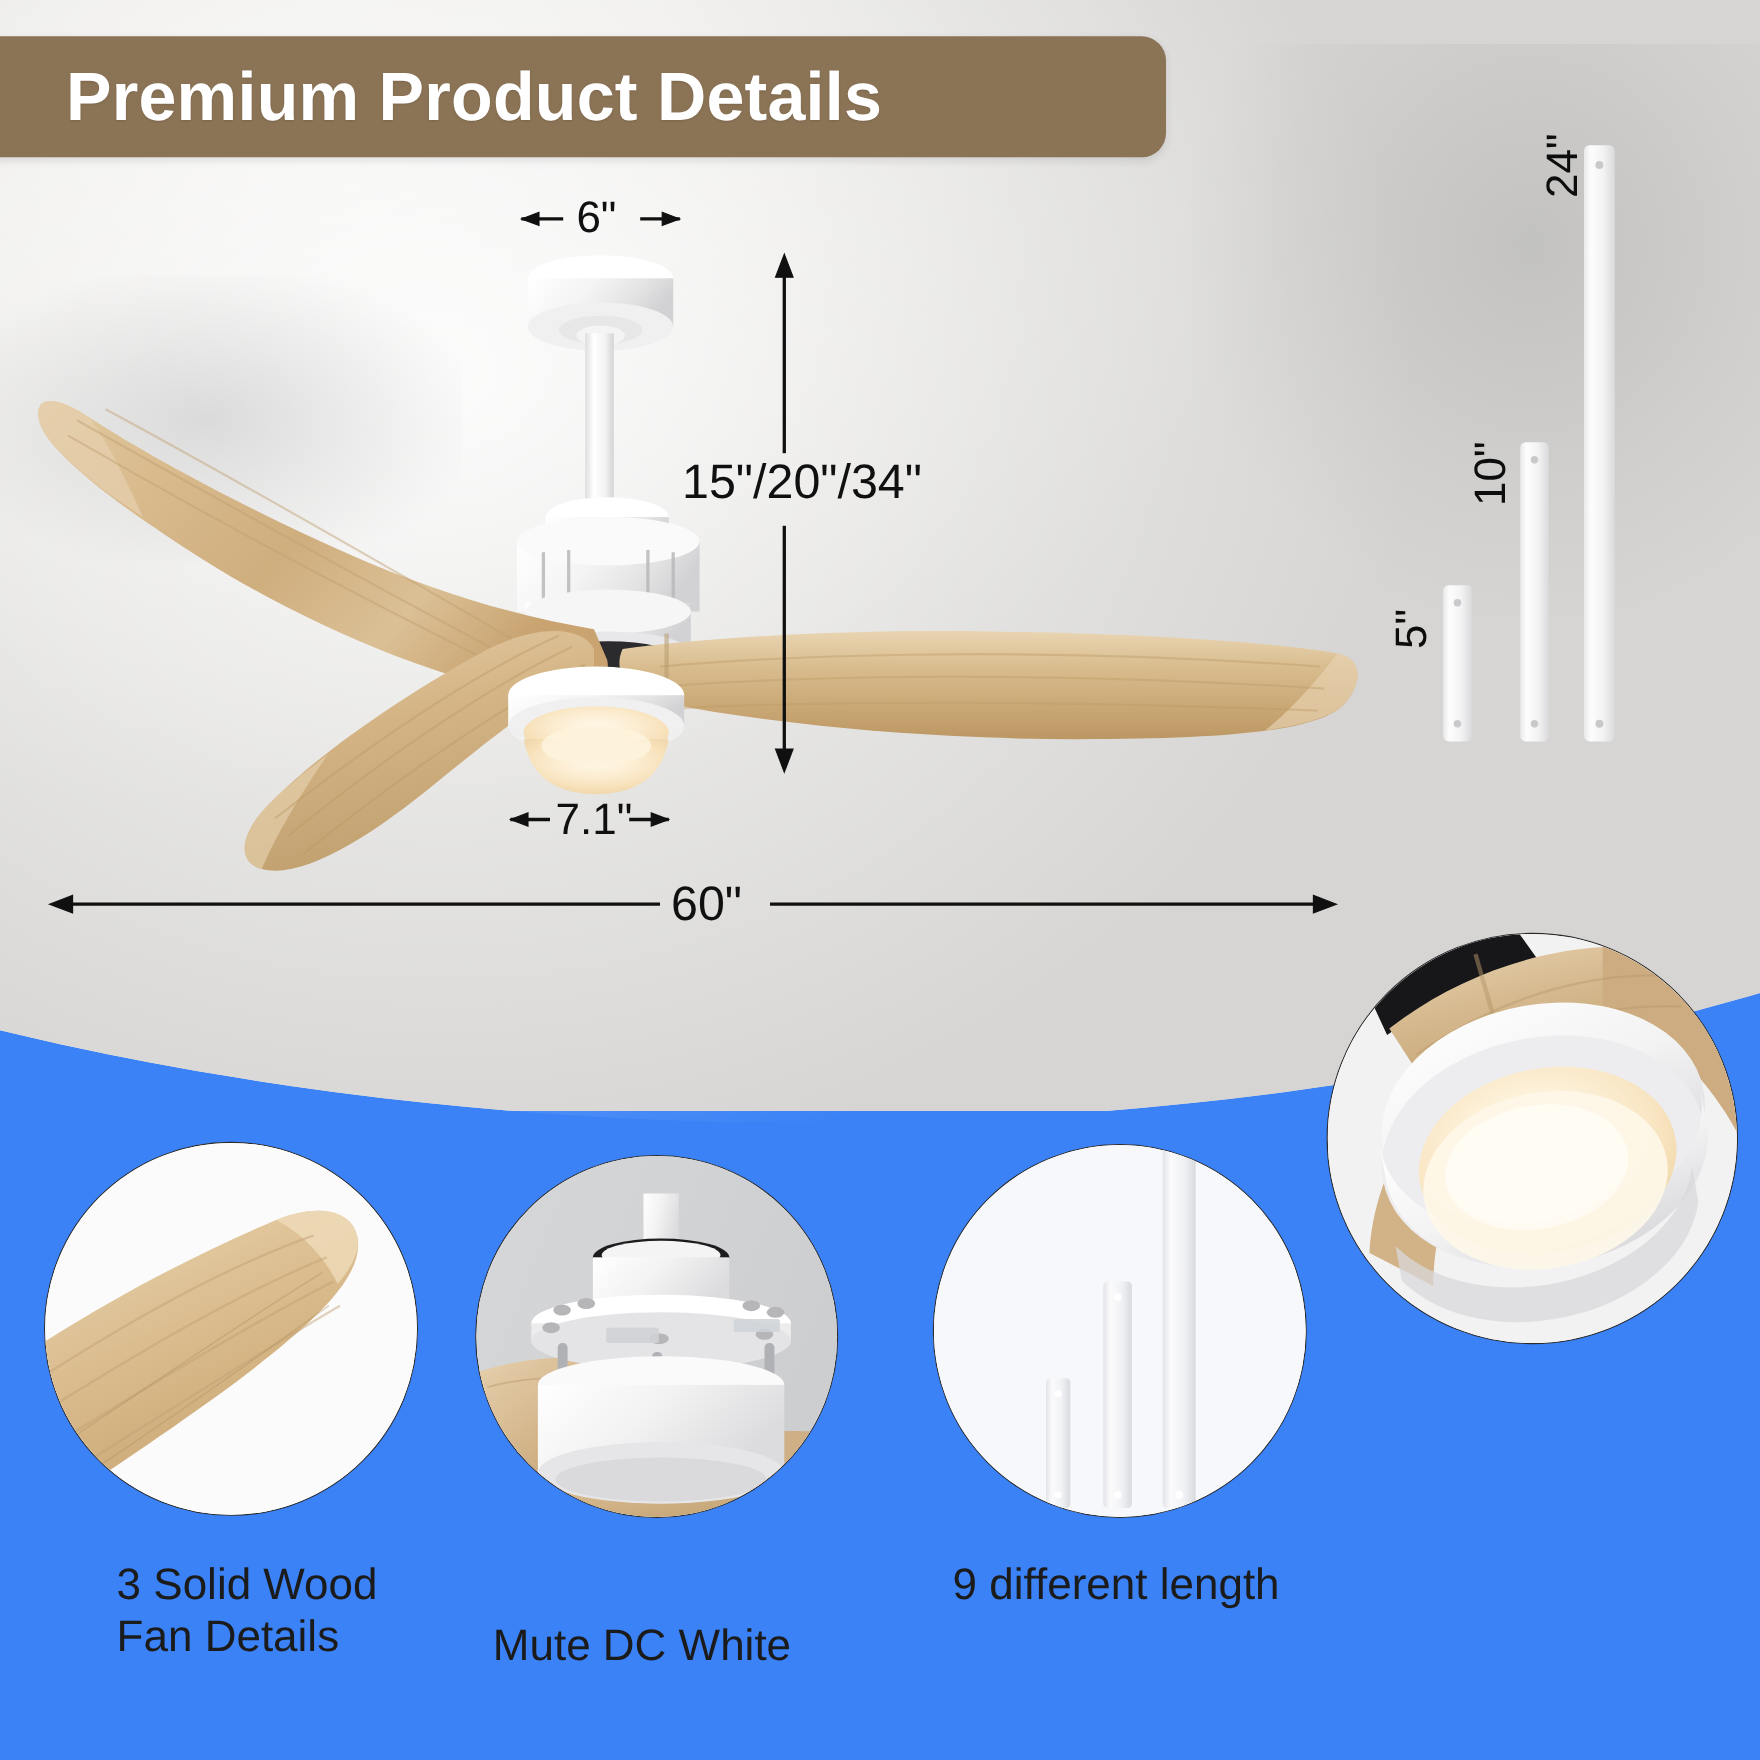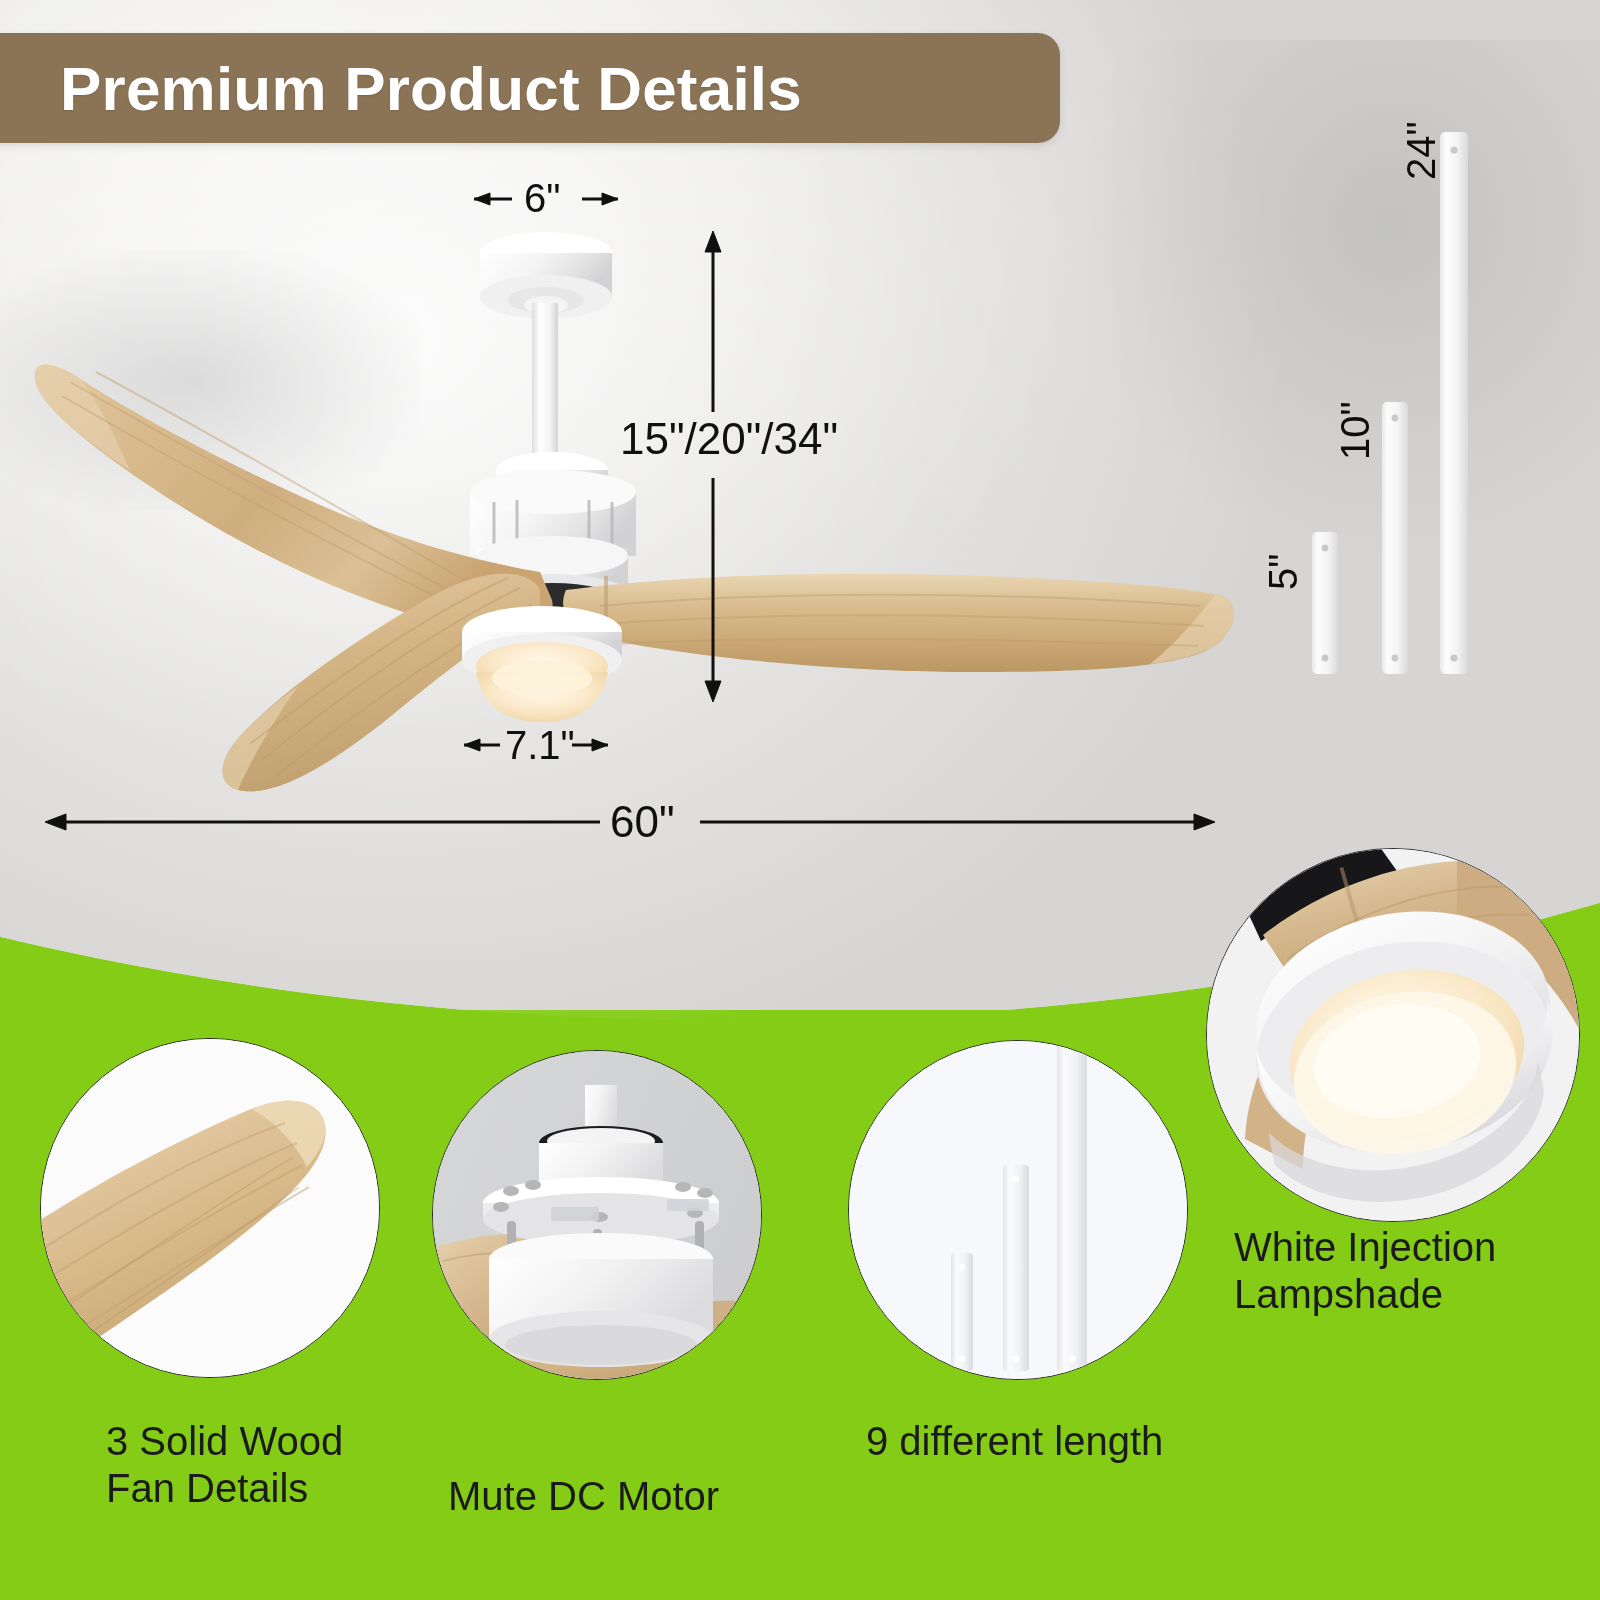--- a/index.html
+++ b/index.html
@@ -1,17 +1,17 @@
 <!DOCTYPE html>
 <html><head>
 <meta charset="utf-8">
 <style>
   html,body{margin:0;padding:0;background:#fff;}
   body{width:1600px;height:1600px;overflow:hidden;font-family:"Liberation Sans",sans-serif;}
-  #page{position:relative;width:1600px;height:1600px;background:#84cc16;overflow:hidden;}
+  #page{position:relative;width:1600px;height:1600px;background:#3b82f6;overflow:hidden;}
 
   
   .scene{
     position:absolute;left:0;top:0;width:1600px;height:1010px;
     background:
       radial-gradient(ellipse 900px 620px at 18% 12%, #f2f1ef 0%, #e9e8e6 40%, #dedddb 70%, #d6d5d3 100%),
       linear-gradient(160deg,#efeeec 0%,#e6e5e3 45%,#d9d8d6 100%);
     -webkit-clip-path: ellipse(1780px 940px at 46% 8%);
     clip-path: ellipse(1780px 940px at 46% 8%);
   }
@@ -366,21 +366,21 @@
         <rect x="262" y="170" width="9" height="60" rx="4"></rect>
       </g>
 
       <ellipse cx="168" cy="208" rx="112" ry="26" fill="#fafafb"></ellipse>
       <rect x="56" y="208" width="224" height="80" fill="url(#mg)"></rect>
       <ellipse cx="168" cy="288" rx="112" ry="28" fill="#e6e6e8"></ellipse>
       <ellipse cx="168" cy="294" rx="96" ry="20" fill="#cfcfd2" opacity=".55"></ellipse>
     </svg>
   </div>
   <div class="cap cap2">
-    <div>Mute DC Motor</div>
+    <div>Mute DC White</div>
   </div>
 
   <div class="fcircle c3">
     <svg viewBox="0 0 340 340" width="340" height="340">
       <defs>
         <linearGradient id="br" x1="0" y1="0" x2="1" y2="0">
           <stop offset="0%" stop-color="#e3e4e8"></stop>
           <stop offset="25%" stop-color="#fbfbfc"></stop>
           <stop offset="65%" stop-color="#f0f1f4"></stop>
           <stop offset="100%" stop-color="#d9dade"></stop>
@@ -445,18 +445,14 @@
       <ellipse cx="196" cy="198" rx="148" ry="104" fill="#ededef" transform="rotate(-10 196 198)"></ellipse>
       <path d="M 48,168 A 148,104 0 0 0 344,168 L 344,198 A 148,104 0 0 1 48,198 Z" fill="url(#lwhite)" transform="rotate(-10 196 183)"></path>
 
       <ellipse cx="200" cy="206" rx="118" ry="84" fill="url(#lglow)" transform="rotate(-10 200 206)"></ellipse>
       <ellipse cx="198" cy="224" rx="112" ry="80" fill="#fef7e8" opacity=".92" transform="rotate(-10 198 224)"></ellipse>
       <ellipse cx="190" cy="212" rx="84" ry="56" fill="#fffdf6" opacity=".8" transform="rotate(-10 190 212)"></ellipse>
 
       <path d="M 60,260 A 148,104 0 0 0 338,236 L 338,268 A 148,104 0 0 1 60,292 Z" fill="#d8d8db" opacity=".75" transform="rotate(-10 196 262)"></path>
     </svg>
   </div>
-  <div class="cap cap4">
-    <div>White Injection</div>
-    <div>Lampshade</div>
-  </div>
 
 </div>
 
 </body></html>

